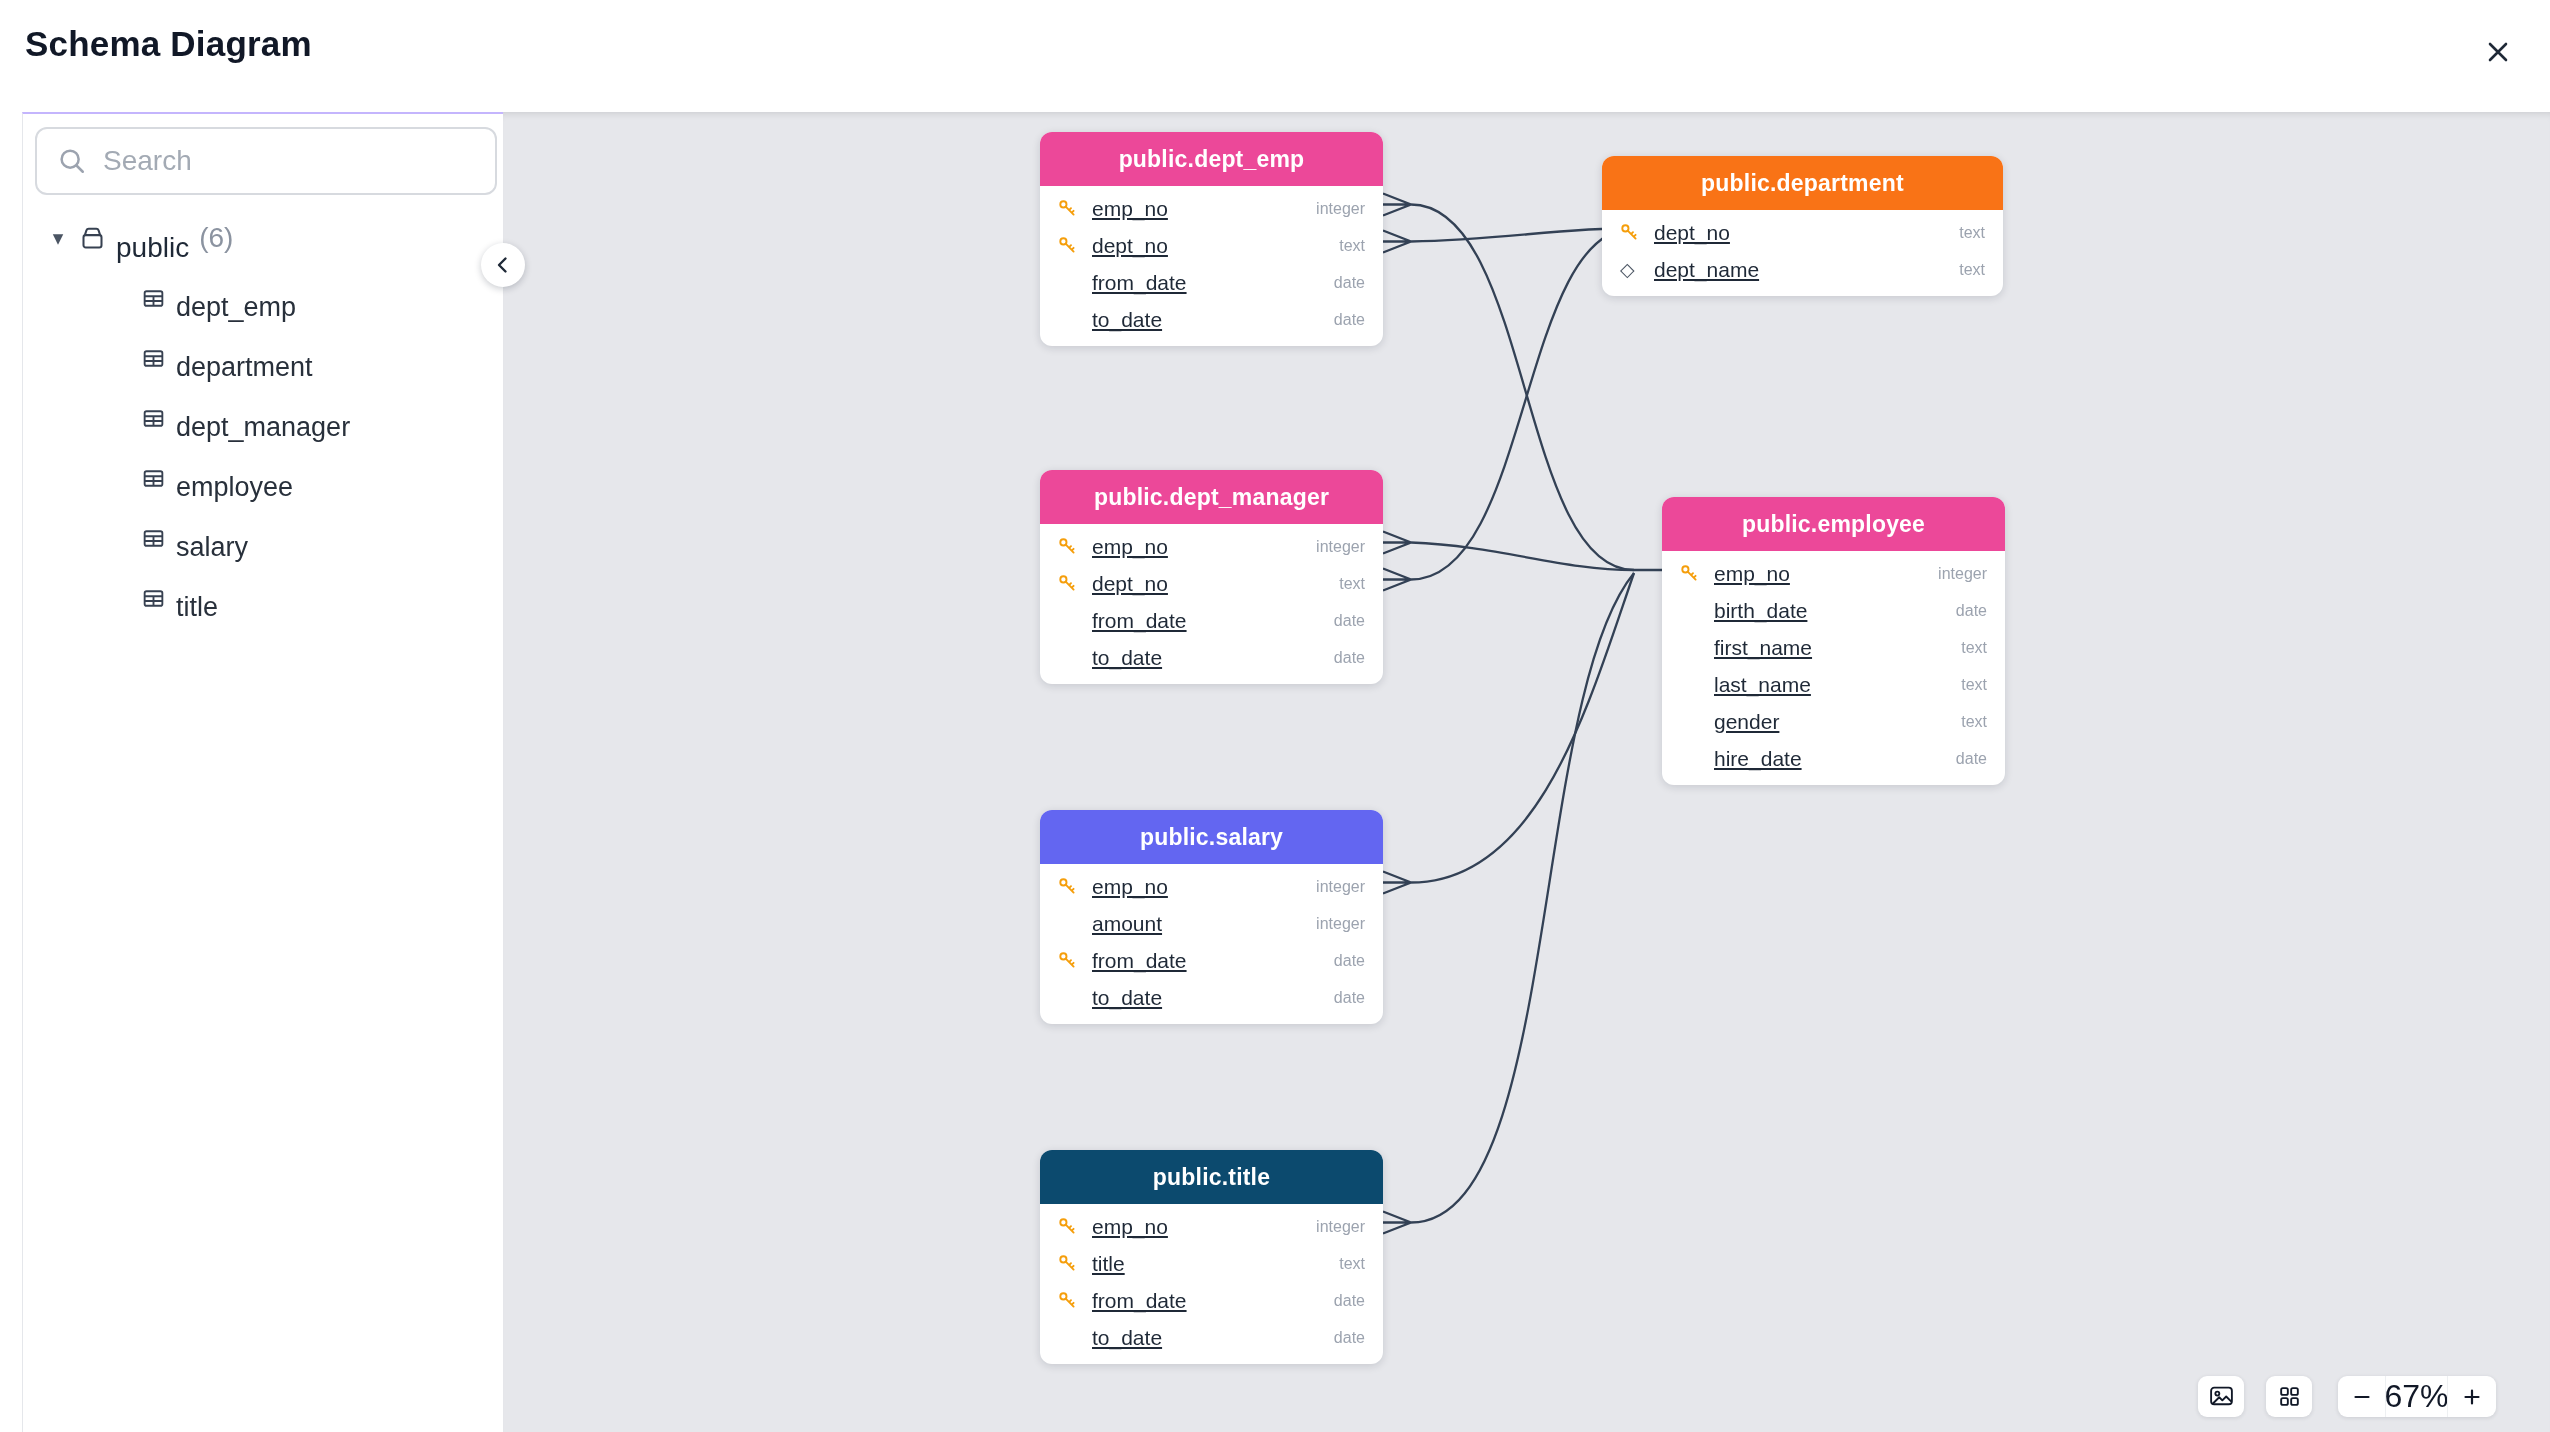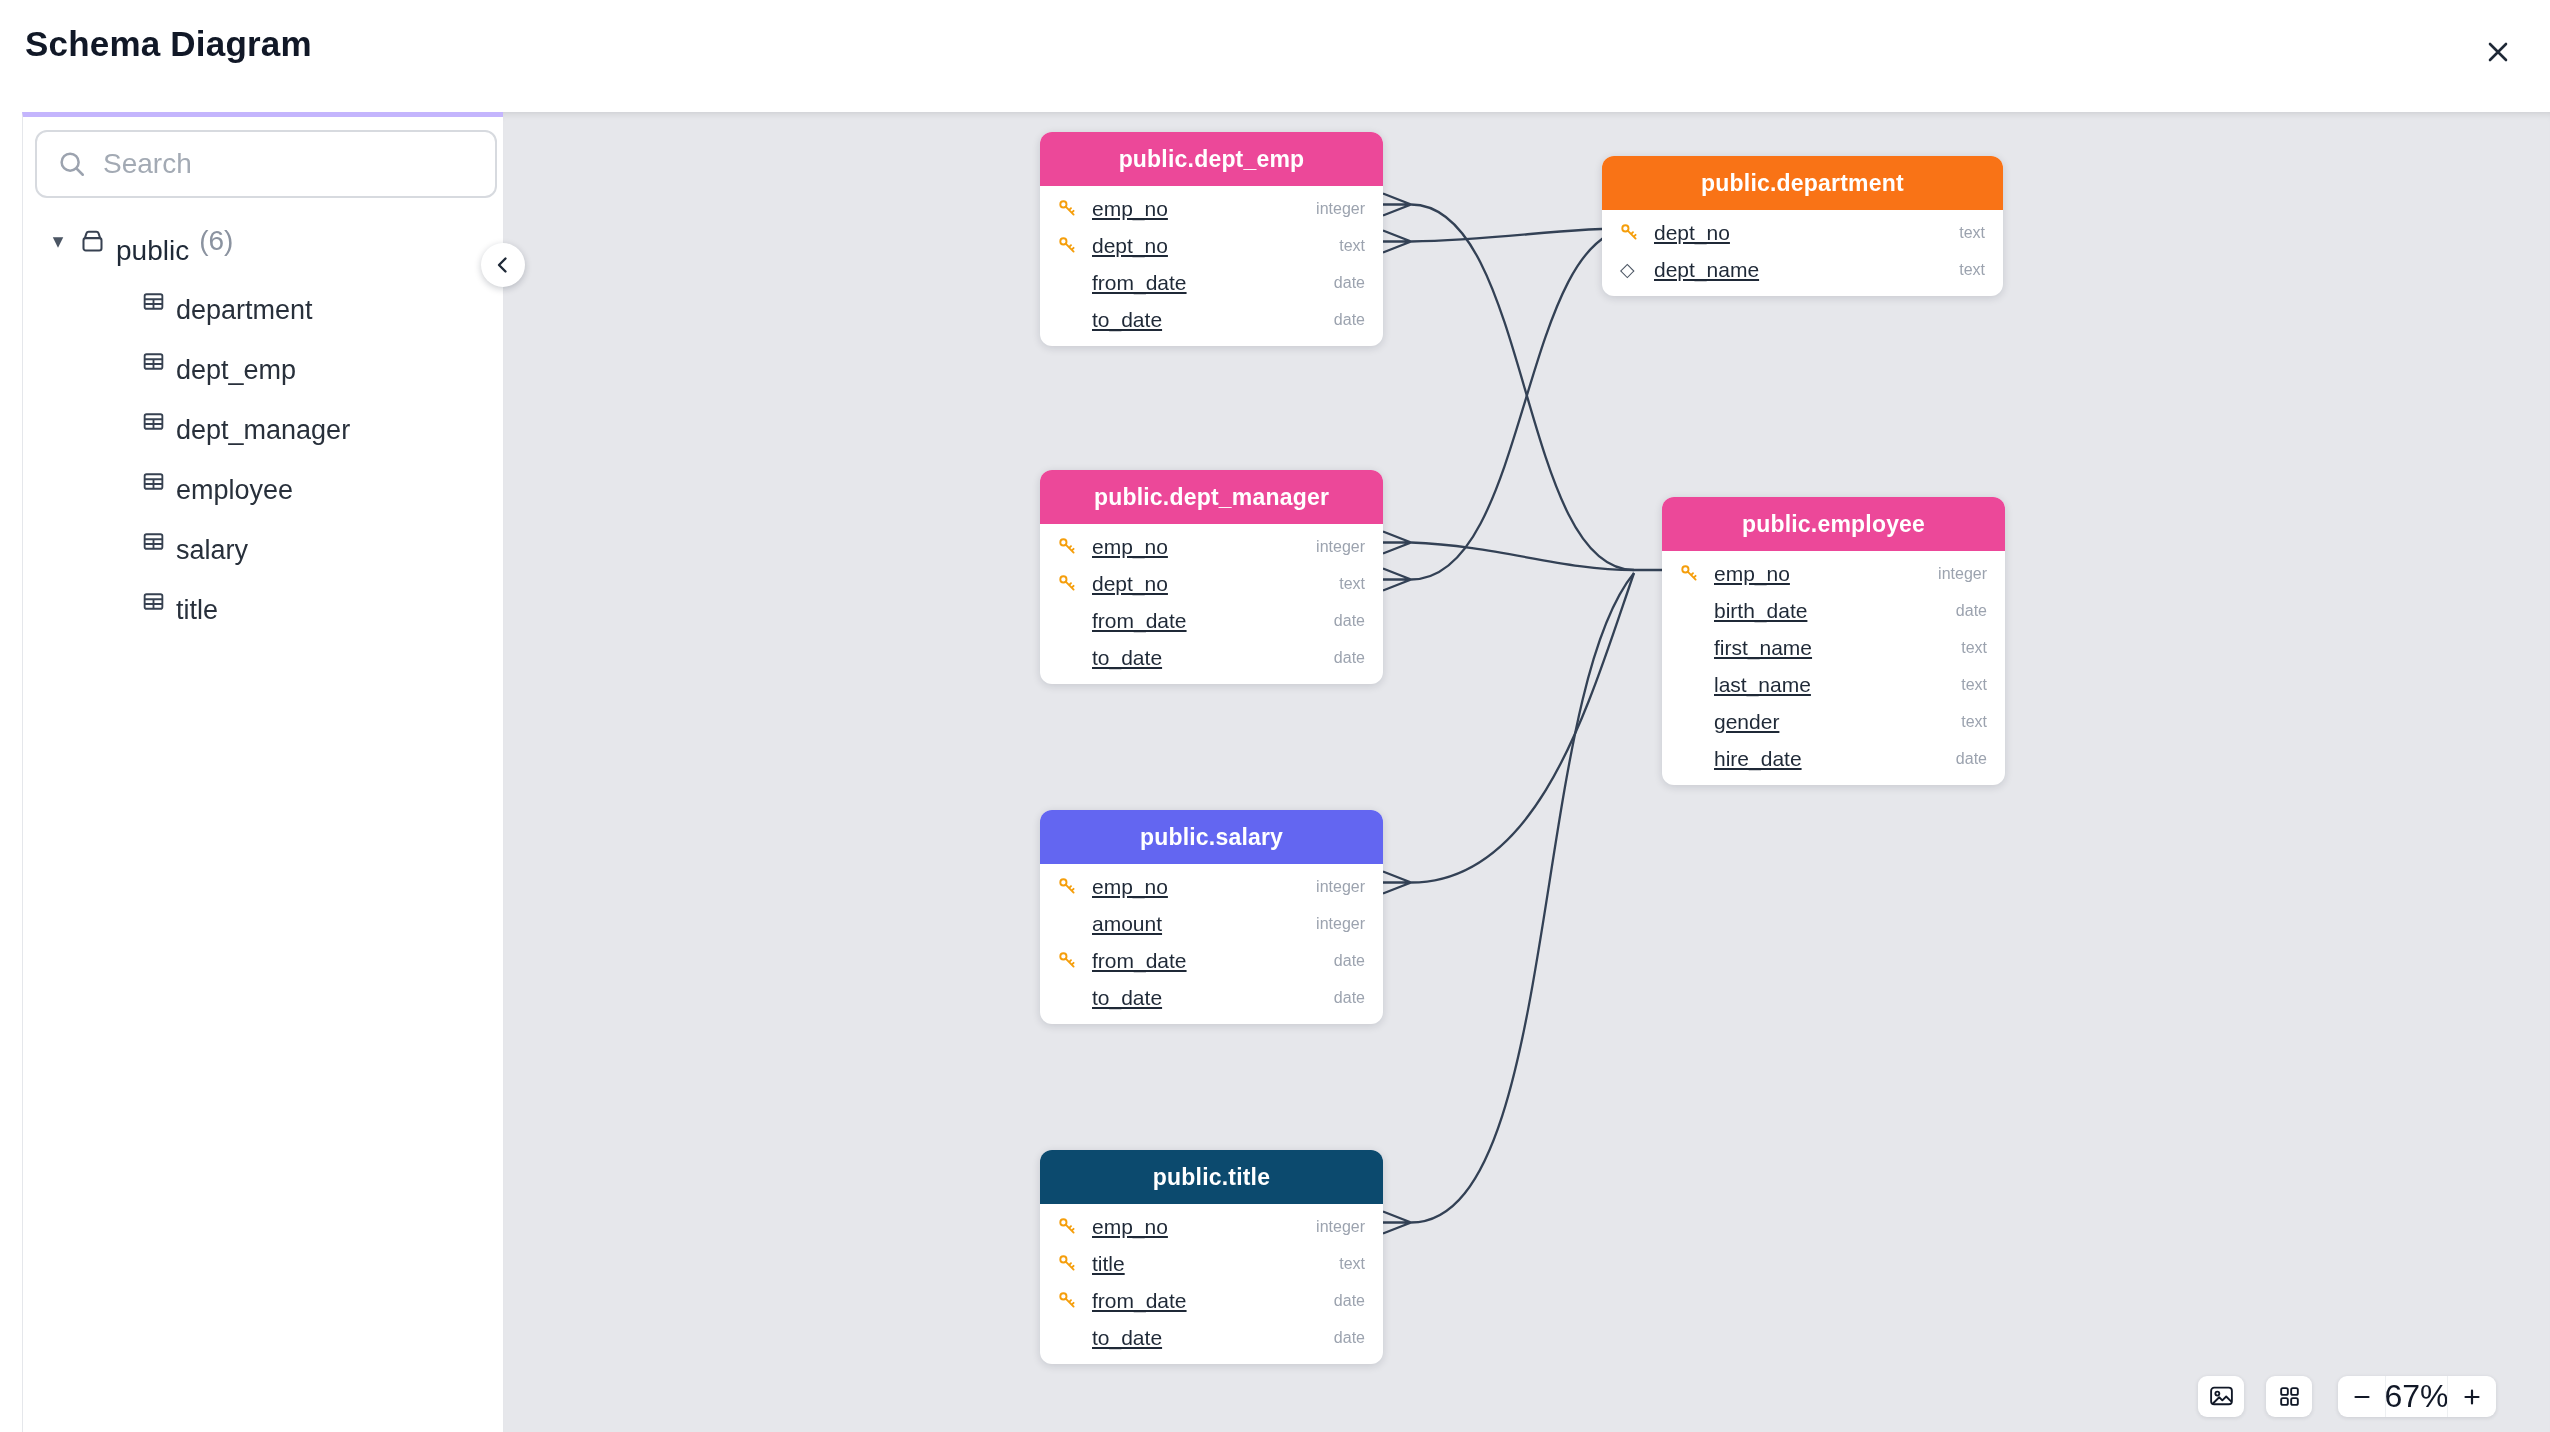--- a/index.html
+++ b/index.html
@@ -7,21 +7,21 @@
     font-family:"Liberation Sans","DejaVu Sans",sans-serif; }
   .app { position:relative; width:2550px; height:1432px; }
 
   
   .topbar { position:absolute; left:0; top:0; width:2550px; height:112px; background:#ffffff; z-index:4; }
   .topbar-title { position:absolute; left:25px; top:24px; font-size:35px; font-weight:700; color:#111827; letter-spacing:.2px; }
   .close-btn { position:absolute; right:28px; top:28px; width:48px; height:48px; display:flex; align-items:center; justify-content:center; cursor:pointer; border-radius:8px; }
 
   
   .sidebar { position:absolute; left:22px; top:112px; width:481px; height:1320px; background:#ffffff;
-    border-top:5px solid #c4b5fd; border-left:1px solid #e5e7eb; z-index:3; }
+    border-top:2px solid #c4b5fd; border-left:1px solid #e5e7eb; z-index:3; }
   .search-box { position:absolute; left:12px; top:13px; width:462px; height:68px; border:2px solid #d7dadf;
     border-radius:12px; display:flex; align-items:center; padding-left:20px; background:#fff; }
   .search-box input { border:none; outline:none; font-size:28px; color:#374151; width:360px; margin-left:16px;
     font-family:inherit; background:transparent; }
   .search-box input::placeholder { color:#a3aab4; }
   .tree { position:absolute; left:0; top:94px; width:481px; }
   .tree-row { display:flex; align-items:center; height:60px; cursor:pointer; }
   .tree-row.schema { padding-left:22px; }
   .tree-row.item { padding-left:110px; }
   .caret { width:26px; font-size:21px; color:#4b5563; text-align:center; }
@@ -113,30 +113,30 @@
         <span class="tree-count">(6)</span>
       </div>
 
       <div class="tree-row item">
         <span class="tree-ico">
             <svg width="25" height="25" viewBox="0 0 24 24" fill="none" stroke="#374151" stroke-width="1.8">
               <rect x="3.5" y="5" width="17" height="14" rx="1.8"></rect>
               <path d="M3.5 9.8 H20.5 M3.5 14.4 H20.5 M12 9.8 V19"></path>
             </svg>
           </span>
+        <span class="tree-label">dept_emp</span>
+      </div>
+      <div class="tree-row item">
+        <span class="tree-ico">
+            <svg width="25" height="25" viewBox="0 0 24 24" fill="none" stroke="#374151" stroke-width="1.8">
+              <rect x="3.5" y="5" width="17" height="14" rx="1.8"></rect>
+              <path d="M3.5 9.8 H20.5 M3.5 14.4 H20.5 M12 9.8 V19"></path>
+            </svg>
+          </span>
         <span class="tree-label">department</span>
-      </div>
-      <div class="tree-row item">
-        <span class="tree-ico">
-            <svg width="25" height="25" viewBox="0 0 24 24" fill="none" stroke="#374151" stroke-width="1.8">
-              <rect x="3.5" y="5" width="17" height="14" rx="1.8"></rect>
-              <path d="M3.5 9.8 H20.5 M3.5 14.4 H20.5 M12 9.8 V19"></path>
-            </svg>
-          </span>
-        <span class="tree-label">dept_emp</span>
       </div>
       <div class="tree-row item">
         <span class="tree-ico">
             <svg width="25" height="25" viewBox="0 0 24 24" fill="none" stroke="#374151" stroke-width="1.8">
               <rect x="3.5" y="5" width="17" height="14" rx="1.8"></rect>
               <path d="M3.5 9.8 H20.5 M3.5 14.4 H20.5 M12 9.8 V19"></path>
             </svg>
           </span>
         <span class="tree-label">dept_manager</span>
       </div>

